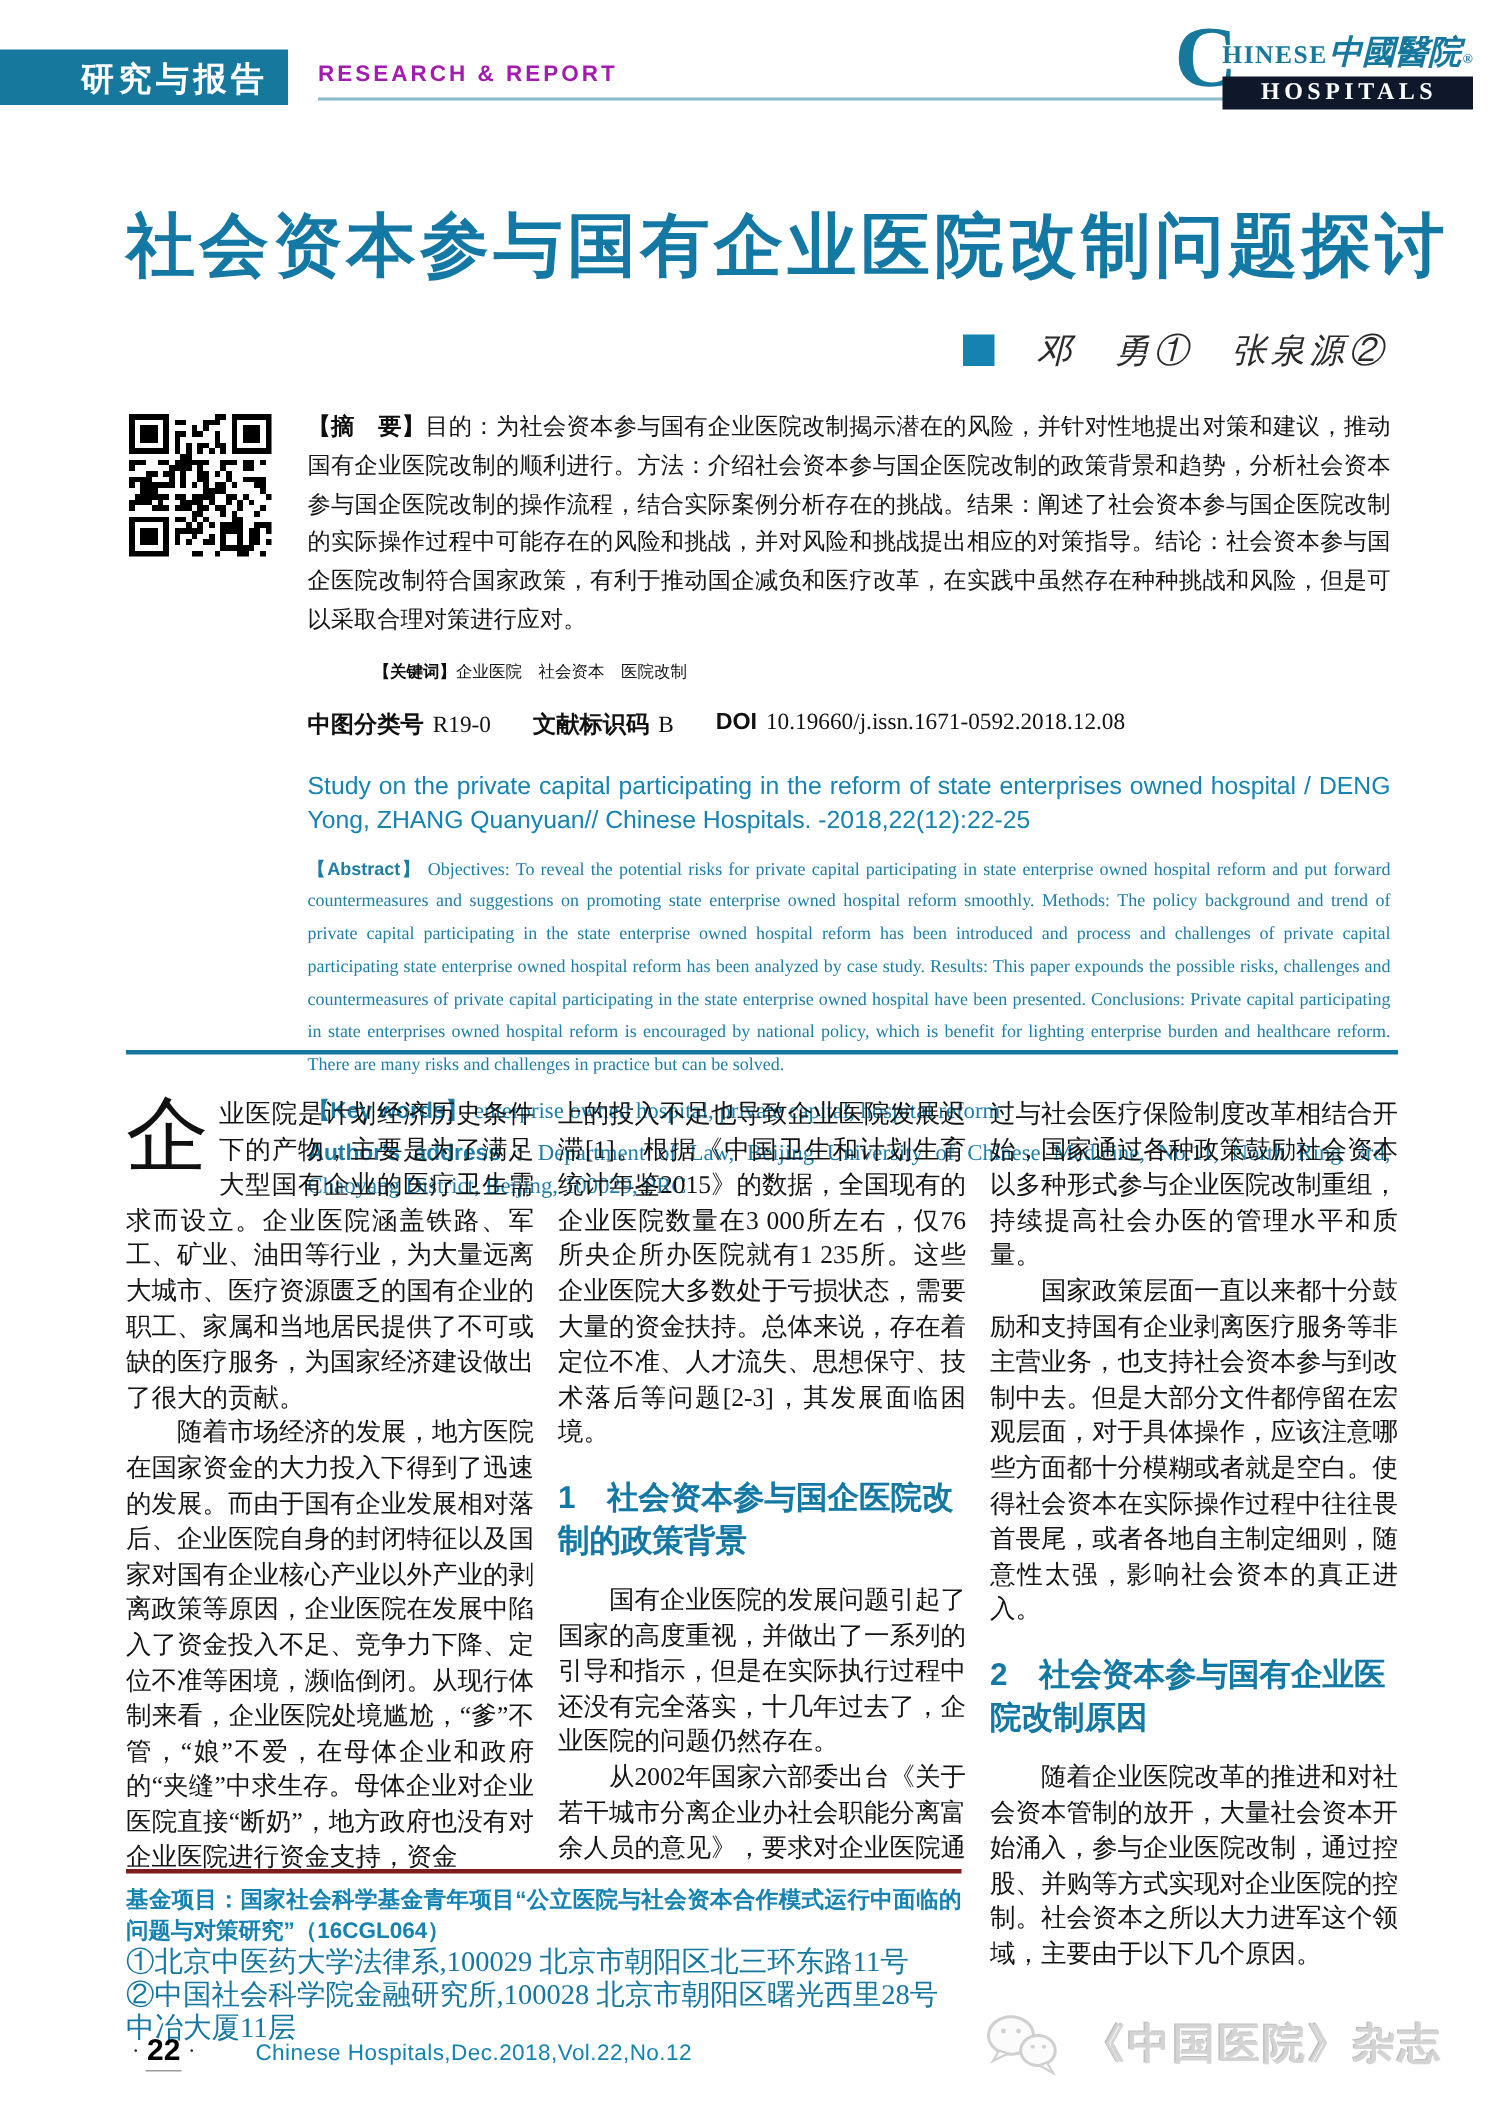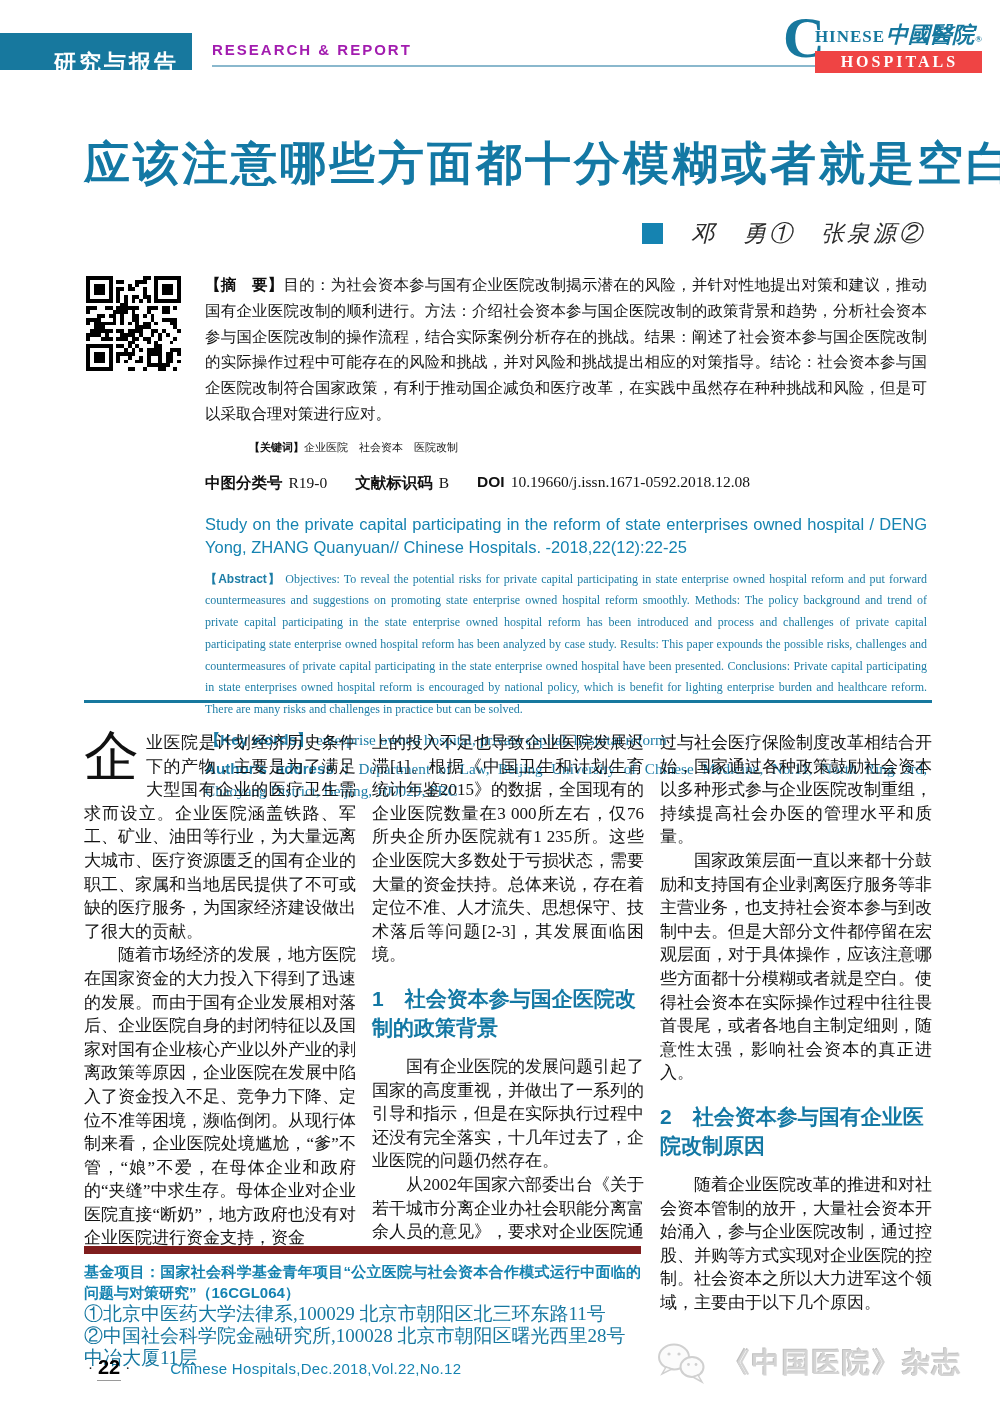--- a/index.html
+++ b/index.html
@@ -7,38 +7,38 @@
   #page {
     position:relative; width:1000px; height:1414px; background:#fff;
     font-family:"Liberation Serif", serif; overflow:hidden;
   }
 
   
   .section-box {
     position:absolute; left:0; top:33px; width:192px; height:37px;
     background:#17789e; color:#fff; font-family:"Liberation Sans",sans-serif;
     font-weight:bold; font-size:22px; letter-spacing:3px;
-    text-align:right; padding:15px 13px 0 0;
+    text-align:right; padding:5px 13px 0 0;
   }
   .section-en {
     position:absolute; left:212px; top:41px; color:#a21caf;
     font-family:"Liberation Sans",sans-serif; font-weight:600;
     font-size:15px; letter-spacing:2px;
   }
   .header-rule { position:absolute; left:212px; top:65px; width:608px; height:2px; background:#8ab8cd; }
 
   .logo { position:absolute; left:783px; top:12px; display:flex; color:#17789e; }
   .logo-c { font-family:"Liberation Serif",serif; font-weight:bold; font-size:58px; line-height:52px; }
   .logo-right { margin-left:-10px; padding-top:8px; }
   .logo-row1 { display:flex; align-items:baseline; font-weight:bold; }
   .logo-hinese { font-family:"Liberation Serif",serif; font-size:17px; letter-spacing:1px; }
   .logo-zh { font-family:"DejaVu Serif",serif; font-size:22px; font-style:italic; margin-left:1px; }
   .logo-reg { font-size:9px; vertical-align:super; margin-left:1px; }
   .logo-box {
-    margin-top:1px; background:#ef4444; color:#fff; text-align:center;
+    margin-top:1px; background:#0f172a; color:#fff; text-align:center;
     font-family:"Liberation Serif",serif; font-weight:bold; font-size:16px;
     letter-spacing:3px; padding:2px 6px 2px 8px;
   }
 
   
   .article-title {
     position:absolute; left:84px; top:133px; width:848px;
     font-family:"Liberation Sans",sans-serif; font-weight:900;
     font-size:46px; color:#1378a4; letter-spacing:3px; white-space:nowrap;
   }
@@ -74,21 +74,21 @@
   .col { width:272px; font-size:17px; line-height:23.6px; text-align:justify; color:#141414; }
   .col p { margin:0; }
   .col p.indent { text-indent:2em; }
   .dropcap { float:left; font-size:55px; line-height:46px; margin:3px 7px 0 0; color:#111; }
   .col h3 {
     font-family:"Liberation Sans",sans-serif; font-weight:bold; font-size:21px;
     line-height:29px; color:#1378a4; margin:17px 0 13px; text-align:left;
   }
 
   
-  .footnote { position:absolute; left:84px; top:1246px; width:557px; border-top:8px solid #7f1d1d; padding-top:7px; }
+  .footnote { position:absolute; left:84px; top:1246px; width:557px; border-top:3px solid #7f1d1d; padding-top:7px; }
   .fund {
     font-family:"Liberation Sans",sans-serif; font-weight:bold; font-size:15px;
     color:#1583b1; line-height:21px; text-align:justify;
   }
   .aff { font-size:19px; color:#1577a0; line-height:22px; }
 
   
   .footer-left { position:absolute; left:84px; top:1356px; display:flex; align-items:center; }
   .pg-dot { font-size:15px; color:#222; margin:0 4px; }
   .pg-num {
@@ -120,21 +120,21 @@
     <div class="logo-right">
       <div class="logo-row1">
         <span class="logo-hinese">HINESE</span>
         <span class="logo-zh">中國醫院</span>
         <span class="logo-reg">®</span>
       </div>
       <div class="logo-box">HOSPITALS</div>
     </div>
   </div>
 
-  <h1 class="article-title">应该注意哪些方面都十分模糊或者就是空白</h1>
+  <h1 class="article-title">社会资本参与国有企业医院改制问题探讨</h1>
   <div class="authors-line">
     <span class="author-square"></span>
     <span class="authors-names">邓　勇①　张泉源②</span>
   </div>
 
   <div class="qr">
     <svg id="qr-svg" viewBox="0 0 25 25" shape-rendering="crispEdges">
       <rect x="0" y="0" width="25" height="25" fill="#ffffff"></rect>
     <rect x="15" y="0" width="1" height="1" fill="#000"></rect>
         <rect x="16" y="0" width="1" height="1" fill="#000"></rect>

